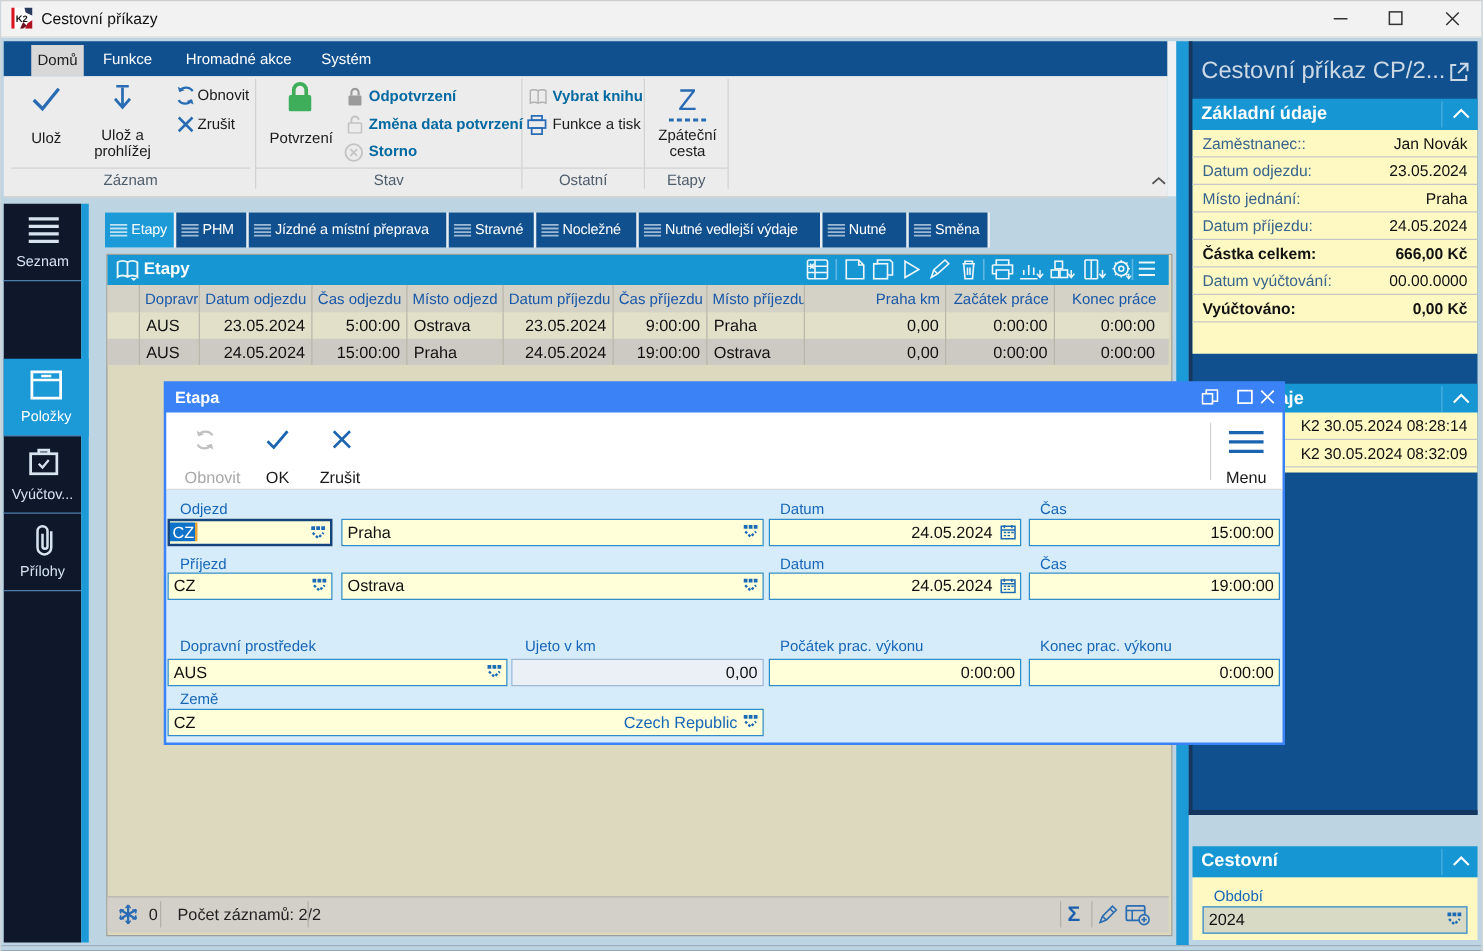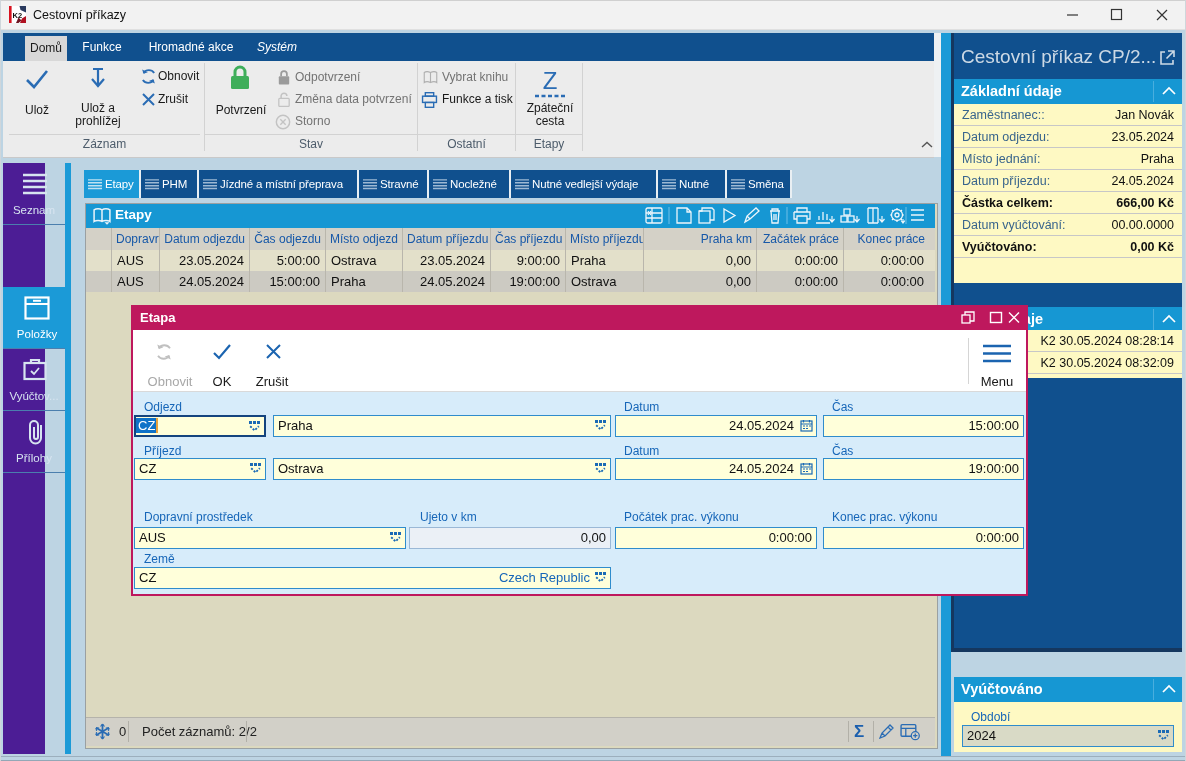--- a/index.html
+++ b/index.html
@@ -14,23 +14,23 @@
 .wbtn{position:absolute;top:0;width:46px;height:30px;}
 
 #menubar{left:3px;top:33px;width:931px;height:28px;background:#10508e;}
 .mtab{position:absolute;top:0;height:28px;line-height:28px;color:#fff;font-size:12px;text-align:center;}
 #tabdomu{left:22px;top:3px;width:42px;height:25px;background:#d8d8d8;color:#1a1a1a;text-align:center;line-height:25px;font-size:12px;}
 
 #ribbon{left:3px;top:61px;width:931px;height:96px;background:#ececec;border-bottom:1px solid #c9c9c9;}
 .rsep{position:absolute;top:2px;width:1px;height:88px;background:#d2d2d2;}
 .rcap{position:absolute;top:73px;height:19px;line-height:19px;font-size:12px;color:#4d5c6b;text-align:center;border-top:1px solid #d2d2d2;}
 .rtxt{position:absolute;font-size:12px;color:#1a1a1a;white-space:nowrap;}
-.rgray{color:#737373;}
-
-#sidebar{left:3px;top:163px;width:42px;height:591px;background:#4c1d95;}
+.rgray{color:#0369a1;font-weight:bold;}
+
+#sidebar{left:3px;top:163px;width:62px;height:591px;background:#0f172a;}
 .sitem{position:absolute;left:0;width:62px;height:61px;border-bottom:1px solid #4b7fae;color:#d7e4f0;font-size:11.5px;text-align:center;}
 .sitem.on{background:#1b9ad7;width:68px;color:#fff;}
 .sitem .lbl{position:absolute;bottom:7px;width:100%;line-height:13px;}
 #splitL{left:65px;top:163px;width:6px;height:591px;background:#1b9ad7;}
 
 #gapR{left:934px;top:33px;width:7px;height:124px;background:#eef1f3;}
 #splitR{left:941px;top:33px;width:10px;height:723px;background:#1b9ad7;}
 .tab{position:absolute;top:170px;height:28px;background:#10508e;color:#fff;font-size:11.5px;letter-spacing:-0.15px;}
 .tab.on{background:#1b9ad7;}
 .tab .hmb{position:absolute;left:4px;top:8px;}
@@ -47,21 +47,21 @@
 
 #panel{left:951px;top:33px;width:231px;height:619px;background:#10508e;border-left:3px solid #15375f;border-bottom:4px solid #15375f;box-sizing:border-box;}
 .sechdr{position:absolute;left:0;width:228px;height:25px;background:#1697d3;color:#fff;font-weight:bold;font-size:14.5px;line-height:25px;}
 .secbody{position:absolute;left:0;width:228px;background:#fef9c3;}
 .prow{position:absolute;left:0;width:228px;height:22px;line-height:22px;font-size:12.5px;border-bottom:1px solid #c7c7c7;box-sizing:border-box;padding:0 8px;}
 .prow .l{float:left;color:#38648c;}
 .prow .r{float:right;color:#111;}
 .chev{position:absolute;right:5px;top:6px;}
 .chevline{position:absolute;right:28px;top:2px;width:1px;height:21px;background:#49aede;}
 
-#dialog{left:131px;top:305px;width:897px;height:291px;background:#be185d;box-sizing:border-box;}
+#dialog{left:131px;top:305px;width:897px;height:291px;background:#3b82f6;box-sizing:border-box;}
 #dlgtitle{position:absolute;left:0;top:0;width:897px;height:25px;color:#fff;font-weight:bold;font-size:13px;line-height:25px;}
 #dlgtool{position:absolute;left:2px;top:25px;width:893px;height:62px;background:#fff;border-bottom:1px solid #d9d9d9;box-sizing:border-box;}
 #dlgbody{position:absolute;left:2px;top:87px;width:893px;height:202px;background:#d7ecfa;}
 .dlbl{position:absolute;font-size:12px;color:#1666b8;white-space:nowrap;}
 .fld{position:absolute;background:#ffffda;border:1px solid #2f8ccc;box-sizing:border-box;font-size:13px;color:#111;height:22px;line-height:20px;white-space:nowrap;}
 .fld.num{text-align:right;padding-right:4px;}
 .fld .dd{position:absolute;right:3px;top:3px;}
 .toolico{position:absolute;}
 .tooltxt{position:absolute;font-size:13px;color:#1a1a1a;text-align:center;white-space:nowrap;}
 </style>
@@ -86,21 +86,21 @@
     </svg>
   <svg class="wbtn" style="left:1139px" width="46" height="30">
       <path d="M18 10 L28 20 M28 10 L18 20" stroke="#333" stroke-width="1.2"></path>
     </svg>
 </div>
 
 <div id="menubar" class="abs">
   <div id="tabdomu" class="abs">Domů</div>
   <div class="mtab" style="left:76px;width:46px;">Funkce</div>
   <div class="mtab" style="left:141px;width:94px;">Hromadné akce</div>
-  <div class="mtab" style="left:250px;width:48px;font-style:italic;">Systém</div>
+  <div class="mtab" style="left:250px;width:48px;">Systém</div>
 </div>
 
 <div id="ribbon" class="abs">
 
   <div class="rsep" style="left:201px"></div>
   <div class="rsep" style="left:414px"></div>
   <div class="rsep" style="left:512px"></div>
   <div class="rsep" style="left:579px"></div>
   <div class="rcap" style="left:202px;width:212px">Stav</div>
   <div class="rcap" style="left:6px;width:191px">Záznam</div>
@@ -421,21 +421,21 @@
   </div>
   <div class="secbody" style="top:297px;height:48px;">
     <div class="prow" style="top:0">
         <span class="r">K2 30.05.2024 08:28:14</span>
       </div>
     <div class="prow" style="top:22px">
         <span class="r">K2 30.05.2024 08:32:09</span>
       </div>
   </div>
 
-  <div class="sechdr" style="top:644px;"><span style="margin-left:7px;">Vyúčtováno</span>
+  <div class="sechdr" style="top:644px;"><span style="margin-left:7px;">Cestovní</span>
     <div class="chevline"></div>
     <svg class="chev" width="16" height="12" viewBox="0 0 16 12">
         <path d="M2 9 L8 3 L14 9" fill="none" stroke="#fff" stroke-width="1.7"></path>
       </svg>
   </div>
   <div class="secbody" style="top:669px;height:50px;">
     <div class="dlbl" style="left:17px;top:8px;">Období</div>
     <div class="fld" style="left:8px;top:23px;width:212px;background:#d9dac6;padding-left:4px;">2024
       <svg class="dd" width="13" height="12" viewBox="0 0 13 12">
         <rect x="1" y="1" width="3" height="3" fill="#1a6ab5"></rect>

